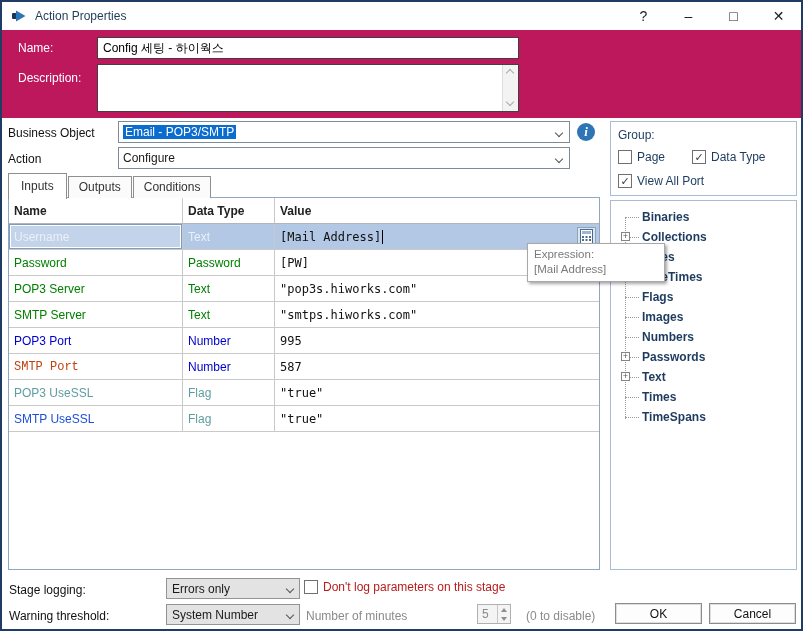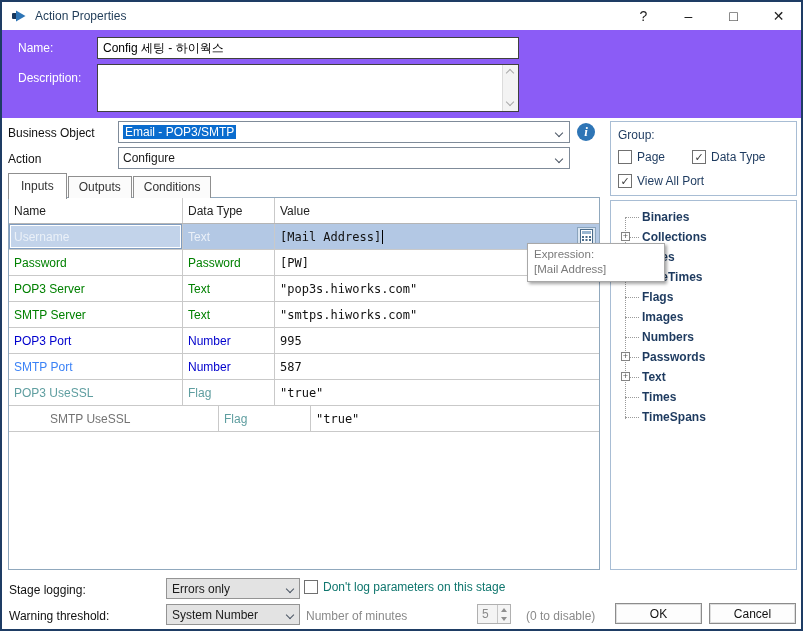--- a/index.html
+++ b/index.html
@@ -11,21 +11,21 @@
   
   .titlebar { position:absolute; left:0; top:0; width:100%; height:28px; background:#fff;
               display:flex; align-items:center; }
   .title-icon { margin-left:9px; width:16px; height:16px; }
   .title-text { margin-left:8px; color:#1f3b57; font-size:12px; }
   .win-btns { margin-left:auto; display:flex; }
   .win-btn { width:45px; height:28px; display:flex; align-items:center; justify-content:center;
              font-size:14px; color:#222; cursor:default; }
 
   
-  .navy { position:absolute; left:0; top:28px; width:100%; height:88px; background:#8b5cf6; }
+  .navy { position:absolute; left:0; top:28px; width:100%; height:88px; background:#be185d; }
   .navy .lbl { position:absolute; color:#fff; font-size:12px; }
   .name-lbl { left:16px; top:11px; }
   .desc-lbl { left:16px; top:41px;text-align:center; }
   .name-input { position:absolute; left:95px; top:7px; width:422px; height:22px;
                 border:1px solid #404040; background:#fff; font-family:"Liberation Sans",sans-serif;
                 font-size:12px; padding:1px 5px; }
   .desc-box { position:absolute; left:95px; top:34px; width:422px; height:48px;
               background:#fff; border:1px solid #404040; }
   .desc-scroll { position:absolute; right:0; top:0; width:16px; height:100%;
                  background:#f3f3f3; border-left:1px solid #dcdcdc; }
@@ -53,21 +53,21 @@
 
   
   .tabs { position:absolute; left:6px; top:170px; height:26px; display:flex; align-items:flex-end; z-index:3; }
   .tab { border:1px solid #8f8f8f; border-bottom:none; background:#fbfbfb; color:#333;
          padding:3px 10px 4px 10px; margin-right:1px; cursor:default; }
   .tab.active { background:#fff; padding:5px 12px 6px 12px; position:relative; top:1px; }
 
   
   .grid { position:absolute; left:6px; top:195px; width:592px; height:373px;
           border:1px solid #90a8bd; background:#fff; overflow:hidden; }
-  .thead { display:flex; height:26px; border-bottom:1px solid #b5b5b5; background:#fff; }
+  .thead { display:flex; height:26px; border-bottom:1px solid #b5b5b5; background:#fff;font-weight:bold; }
   .th { display:flex; align-items:center; padding-left:5px; color:#222; }
   .cell { display:flex; align-items:center; padding-left:5px; overflow:hidden; white-space:nowrap; }
   .c-name { width:174px; border-right:1px solid #c9c9c9; }
   .c-type { width:92px; border-right:1px solid #c9c9c9; }
   .c-value { flex:1; position:relative; }
   .trow { display:flex; height:26px; border-bottom:1px solid #c9c9c9; background:#fff; }
   .trow .c-value { font-family:"DejaVu Sans Mono", monospace; color:#111; }
   .trow.sel { background:#b3c8e4; }
   .trow.sel .c-name { box-shadow: inset 0 0 0 1px #7f9cc0, inset 0 0 0 2px #ffffff;
                       background:#c2d3ea; }
@@ -109,21 +109,21 @@
   .stage-lbl { left:7px; top:581px; }
   .warn-lbl { left:7px; top:607px; }
   .f-combo { position:absolute; background:#e3e3e3; border:1px solid #949494; height:21px;
              display:flex; align-items:center; padding:0 20px 0 5px; cursor:default; }
   .f-combo .chev { position:absolute; right:6px; top:7px; width:6px; height:6px;
                    border-right:1.6px solid #4a5564; border-bottom:1.6px solid #4a5564;
                    transform:rotate(45deg); }
   .stage-combo { left:164px; top:576px; width:134px; }
   .warn-combo { left:164px; top:602px; width:134px; }
   .fcb { position:absolute; left:302px; top:578px; display:flex; align-items:center; cursor:default; }
-  .fcb .cbl { color:#0f766e; }
+  .fcb .cbl { color:#b91c1c; }
   .minutes-lbl { left:304px; top:607px; color:#8a8a8a; }
   .hint-lbl { left:524px; top:607px; color:#8a8a8a; }
   .spinner { position:absolute; left:475px; top:602px; width:34px; height:20px;
              border:1px solid #b0b0b0; background:#f4f4f4; display:flex; }
   .spin-val { flex:1; display:flex; align-items:center; padding-left:4px; color:#8a8a8a; }
   .spin-btns { width:13px; border-left:1px solid #c6c6c6; display:flex; flex-direction:column; }
   .spin-up, .spin-dn { flex:1; display:flex; align-items:center; justify-content:center; }
   .spin-up i { border-left:3px solid transparent; border-right:3px solid transparent;
                border-bottom:4px solid #8f8f8f; }
   .spin-dn i { border-left:3px solid transparent; border-right:3px solid transparent;
@@ -238,35 +238,35 @@
           </div>
         </div>
         <div class="trow">
           <div class="cell c-name" style="color: rgb(0, 0, 205);">POP3 Port</div>
           <div class="cell c-type" style="color: rgb(0, 0, 205);">Number</div>
           <div class="cell c-value">
             <span>995</span>
           </div>
         </div>
         <div class="trow">
-          <div class="cell c-name" style="color: #3b82f6;">SMTP Port</div>
+          <div class="cell c-name" style="color: #c2410c; font-family: Liberation Mono, monospace;">SMTP Port</div>
           <div class="cell c-type" style="color: rgb(0, 0, 205);">Number</div>
           <div class="cell c-value">
             <span>587</span>
           </div>
         </div>
         <div class="trow">
           <div class="cell c-name" style="color: rgb(95, 158, 160);">POP3 UseSSL</div>
           <div class="cell c-type" style="color: rgb(95, 158, 160);">Flag</div>
           <div class="cell c-value">
             <span>"true"</span>
           </div>
         </div>
         <div class="trow">
-          <div class="cell c-name" style="color: #737373; margin-left: 36px;">SMTP UseSSL</div>
+          <div class="cell c-name" style="color: #1d4ed8;">SMTP UseSSL</div>
           <div class="cell c-type" style="color: rgb(95, 158, 160);">Flag</div>
           <div class="cell c-value">
             <span>"true"</span>
           </div>
         </div>
       </div>
   </div>
 
   <div class="tooltip">
     <div>Expression:</div>

